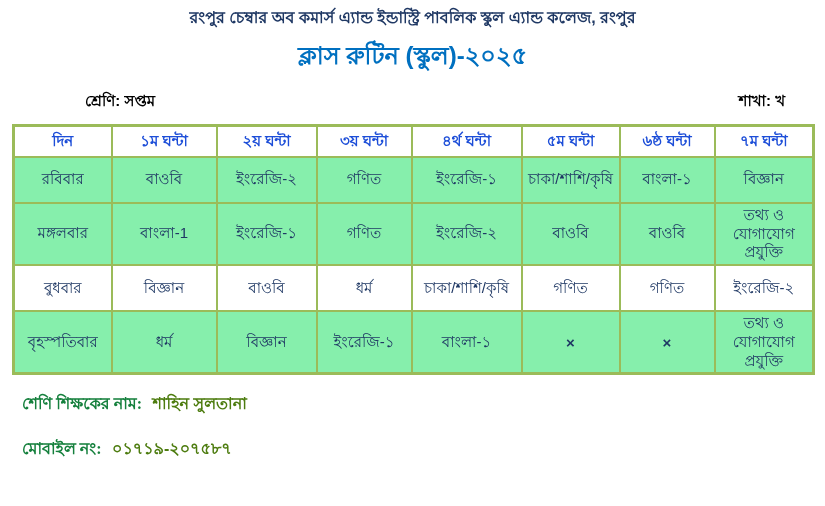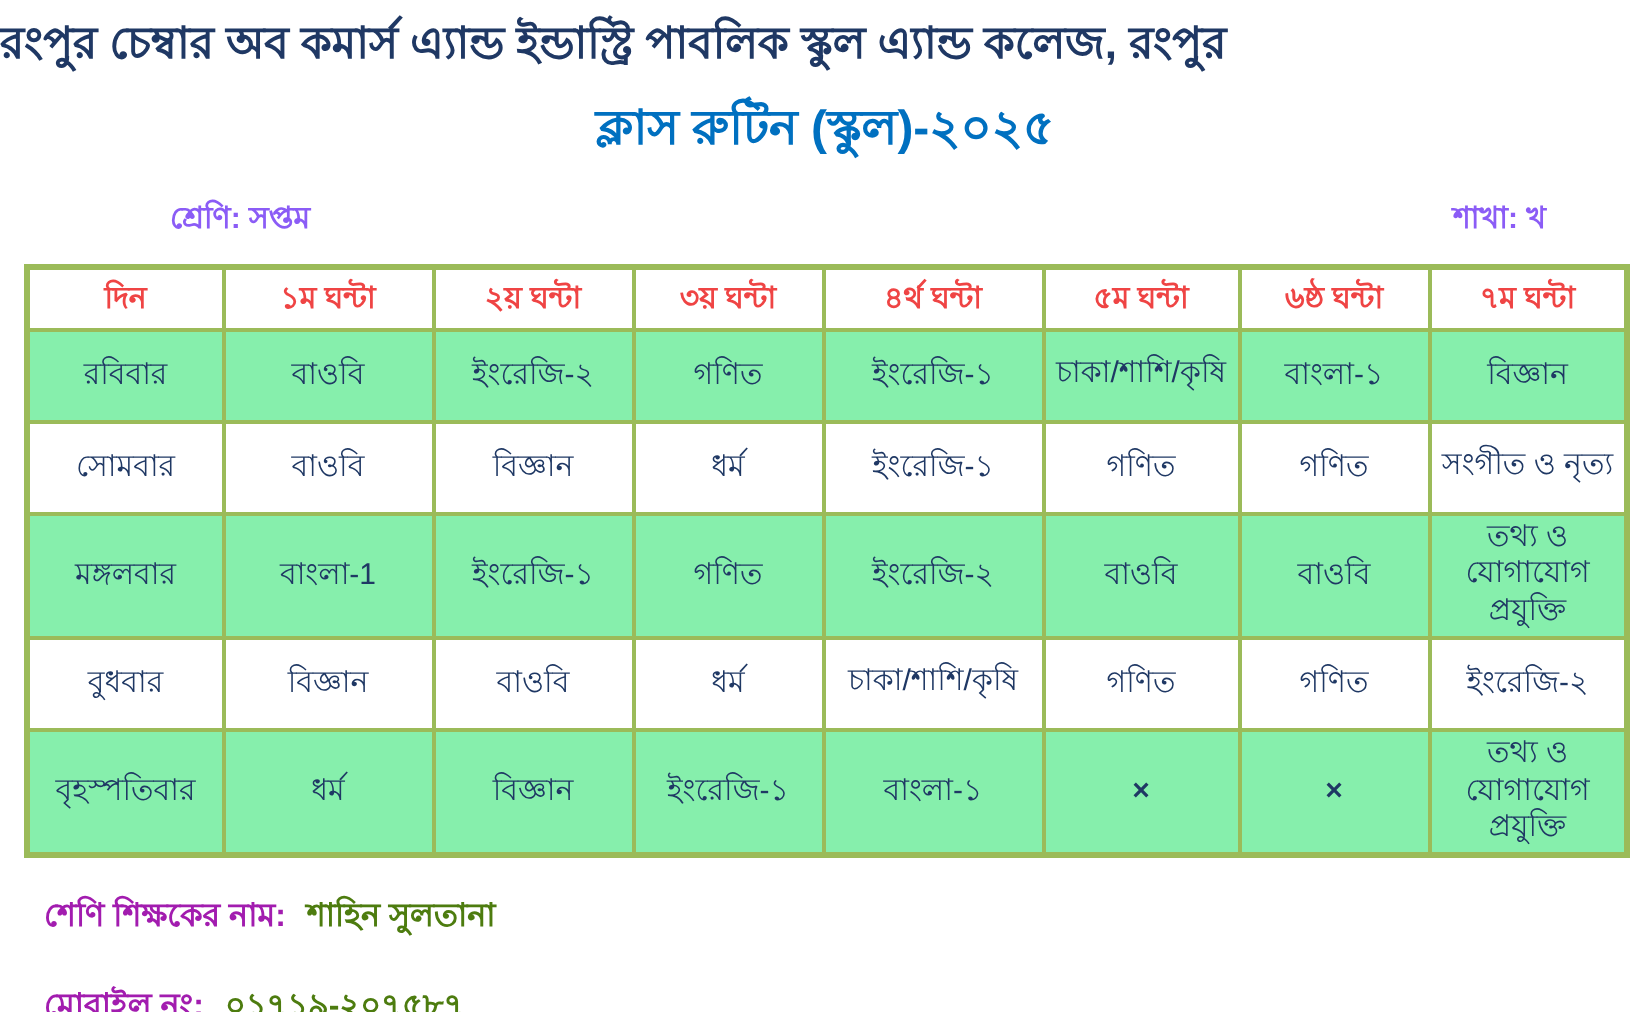--- a/index.html
+++ b/index.html
@@ -6,59 +6,59 @@
   html, body { background: #ffffff; }
   body {
     width: 825px; height: 506px;
     font-family: "Liberation Sans", "DejaVu Sans", sans-serif;
     overflow: hidden;
   }
   .page { width: 825px; height: 506px; background: #ffffff; position: relative; }
 
   .title {
     padding-top: 8px;
-    text-align: left;
-    font-size: 22px;
+    text-align: center;
+    font-size: 16px;
     font-weight: bold;
     color: #1f3864;
     line-height: 1.3;
   }
   .subtitle {
     text-align: center;
     font-size: 24px;
     font-weight: bold;
     color: #0070c0;
     margin-top: 8px;
   }
   .class-row {
     display: flex;
     justify-content: space-between;
-    padding: 12px 52px 6px 85px;
+    padding: 12px 40px 6px 85px;
     font-size: 15px;
     font-weight: bold;
-    color: #8b5cf6;
+    color: #000000;
   }
 
   table.routine {
     border-collapse: collapse;
     table-layout: fixed;
     width: 800px;
     margin: 4px 12px 0 12px;
     border: 3px solid #9bbb59;
   }
   table.routine th, table.routine td {
     border: 2px solid #9bbb59;
     text-align: center;
     vertical-align: middle;
     padding: 2px 3px;
     overflow: hidden;
   }
   table.routine th {
     background: #ffffff;
-    color: #ef4444;
+    color: #1d4ed8;
     font-weight: bold;
     font-size: 15px;
     height: 24px;
   }
   table.routine td {
     color: #1f3864;
     font-size: 15px;
     height: 46px;
     background: #ffffff;
   }
@@ -77,21 +77,21 @@
   col.c-5 { width: 98px; }
   col.c-6 { width: 95px; }
   col.c-7 { width: 99px; }
 
   .footer {
     margin: 16px 0 0 22px;
     font-size: 16px;
     font-weight: bold;
   }
   .footer .line { margin-bottom: 18px; }
-  .footer .label { color: #a21caf; }
+  .footer .label { color: #15803d; font-family: Liberation Serif, serif; }
   .footer .value { color: #4d7c0f; margin-left: 6px; }
 </style>
 </head>
 <body>
 
 <div class="page">
 
   <div class="title">রংপুর চেম্বার অব কমার্স এ্যান্ড ইন্ডাস্ট্রি পাবলিক স্কুল এ্যান্ড কলেজ, রংপুর</div>
   <div class="subtitle">ক্লাস রুটিন (স্কুল)-২০২৫</div>
 
@@ -127,30 +127,20 @@
       <tr class="green">
         <td class="day-cell">রবিবার</td>
         <td>বাওবি</td>
         <td>ইংরেজি-২</td>
         <td>গণিত</td>
         <td>ইংরেজি-১</td>
         <td class="small-text">চাকা/শাশি/কৃষি</td>
         <td>বাংলা-১</td>
         <td>বিজ্ঞান</td>
       </tr>
-      <tr>
-        <td class="day-cell">সোমবার</td>
-        <td>বাওবি</td>
-        <td>বিজ্ঞান</td>
-        <td>ধর্ম</td>
-        <td>ইংরেজি-১</td>
-        <td>গণিত</td>
-        <td>গণিত</td>
-        <td class="small-text">সংগীত ও নৃত্য</td>
-      </tr>
       <tr class="green row-4">
         <td class="day-cell">মঙ্গলবার</td>
         <td>বাংলা-1</td>
         <td>ইংরেজি-১</td>
         <td>গণিত</td>
         <td>ইংরেজি-২</td>
         <td>বাওবি</td>
         <td>বাওবি</td>
         <td class="small-text">তথ্য ও যোগাযোগ প্রযুক্তি</td>
       </tr>

